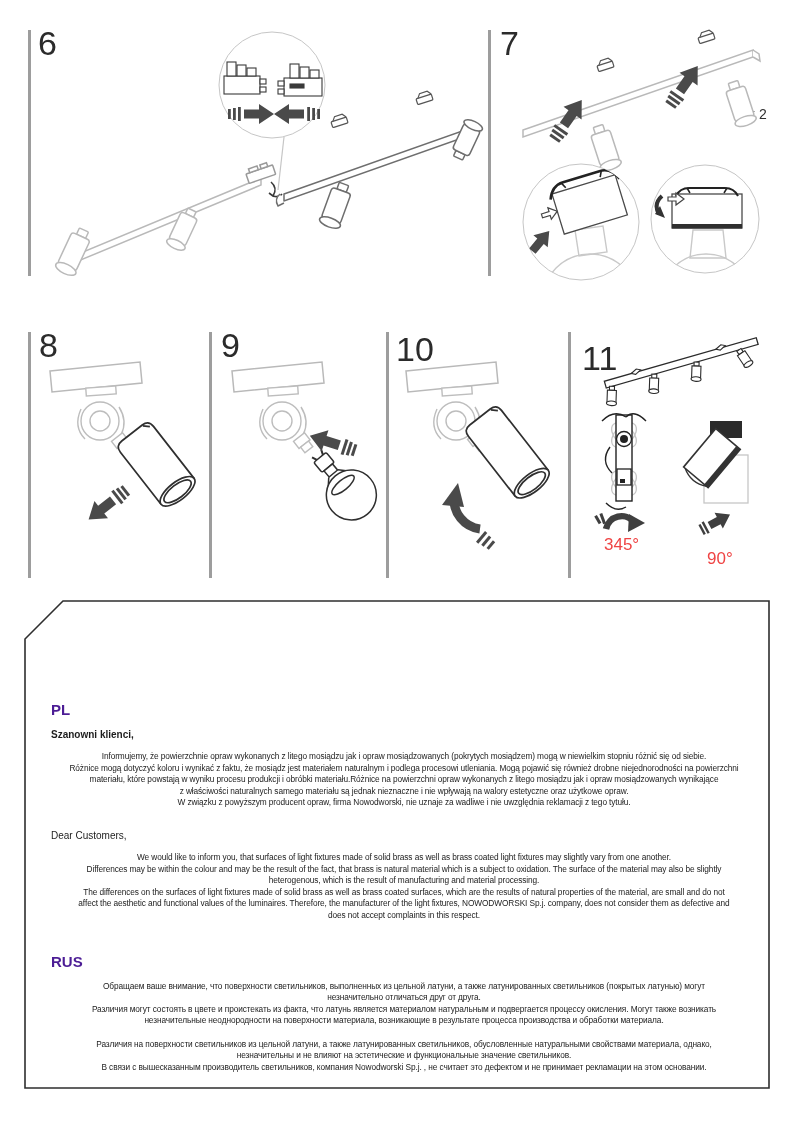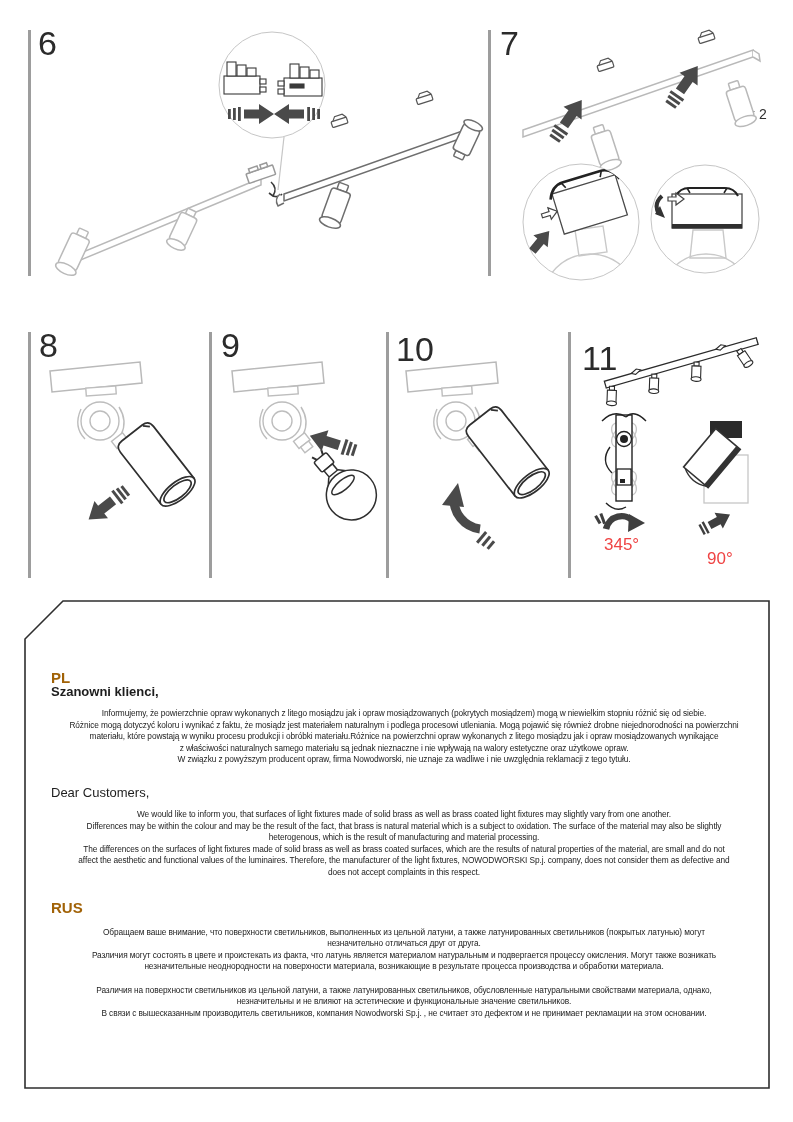--- a/index.html
+++ b/index.html
@@ -6,22 +6,22 @@
   body{width:793px;height:1122px;position:relative;font-family:"Liberation Sans",sans-serif;color:#1d1d1d;overflow:hidden;}
   .panel{position:absolute;}
   .vbar{position:absolute;width:3px;background:#9d9d9d;}
   .stepnum{position:absolute;font-size:34px;line-height:1;color:#2b2b2b;font-weight:400;letter-spacing:0;}
   .qty{position:absolute;font-size:14px;color:#2f2f2f;}
   .angle{position:absolute;font-size:17px;color:#ef4444;}
   svg{position:absolute;left:0;top:0;}
   
   .notice{position:absolute;left:24px;top:600px;width:747px;height:490px;}
   .notice-text{position:absolute;left:27px;top:70px;width:706px;}
-  .lang-h{font-size:15px;font-weight:bold;color:#a16207;line-height:16px;}
-  .greet{font-size:13px;line-height:11px;margin-top:0;}
+  .lang-h{font-size:15px;font-weight:bold;color:#4c1d95;line-height:16px;margin-top:32px;}
+  .greet{font-size:10px;line-height:11px;margin-top:11px;}
   .greet.b{font-weight:bold;}
   .ntext{font-size:8.3px;line-height:11.6px;letter-spacing:-0.1px;margin-top:11px;white-space:pre-line;color:#222;text-align:center;}
   .sec{margin:0;}
   .sec + .sec{margin-top:21px;}
 </style>
 </head>
 <body>
 
 <div class="vbar" style="left:28px;top:30px;height:246px;"></div>
 <div class="panel" style="left:28px;top:18px;width:458px;height:272px;">

